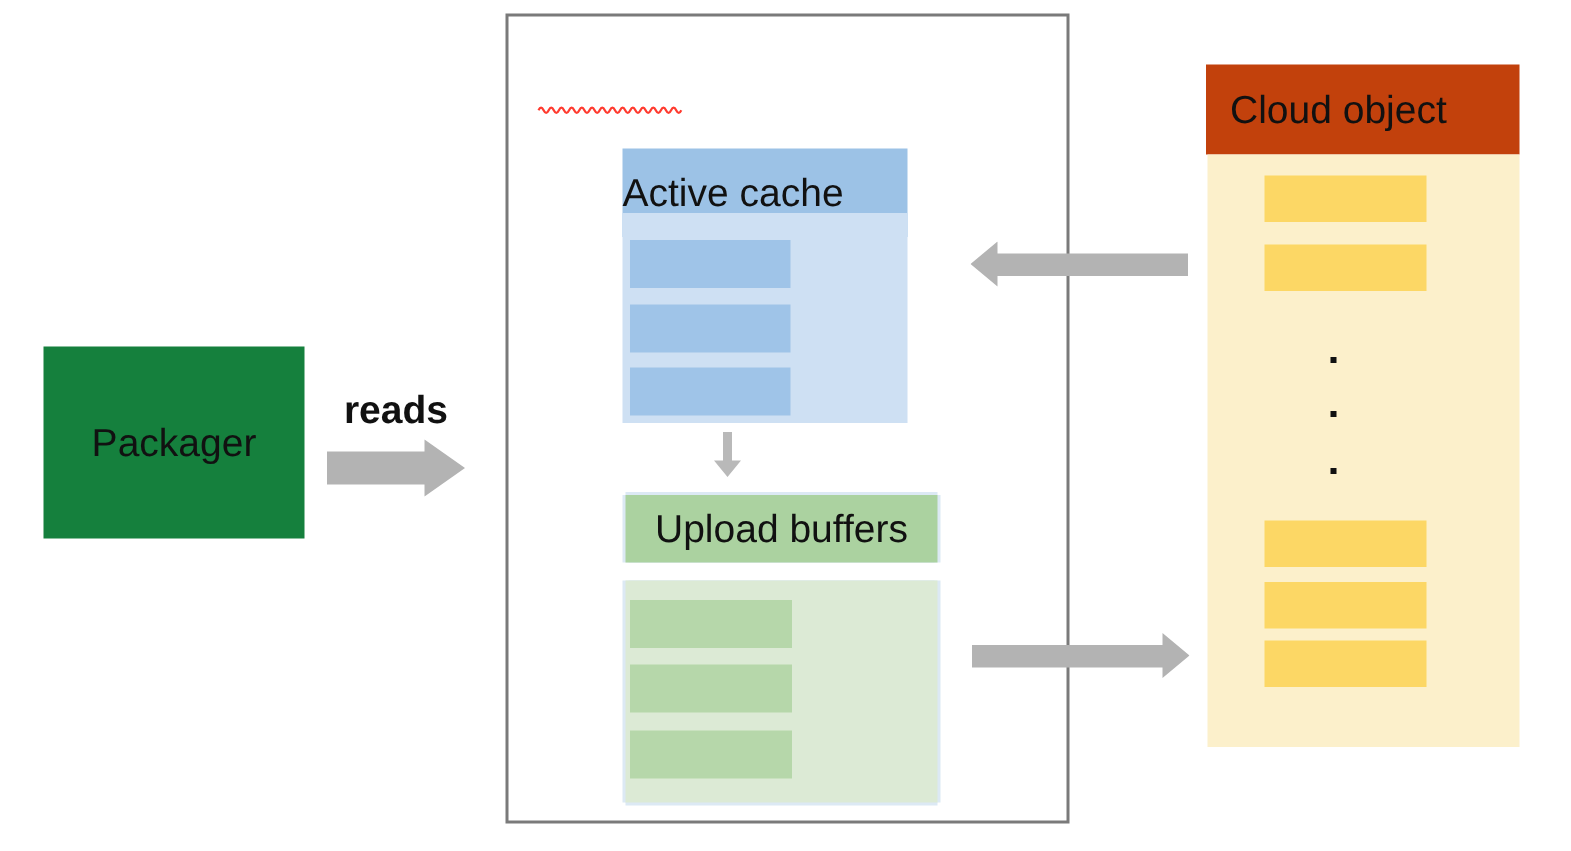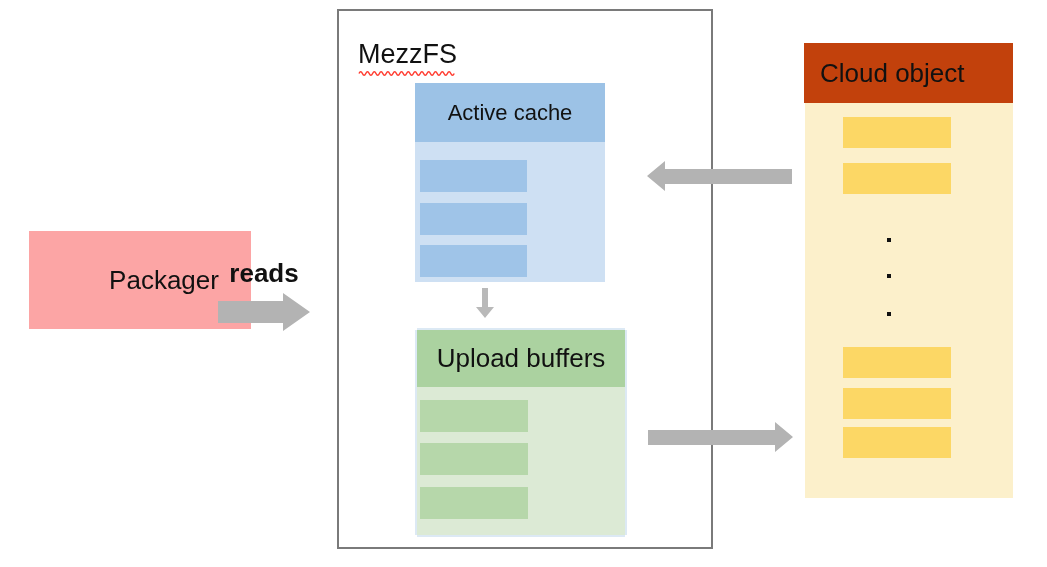--- a/index.html
+++ b/index.html
@@ -8,25 +8,24 @@
     width: 1047px; height: 567px;
     background: #ffffff;
     font-family: "Liberation Sans", sans-serif;
     color: #111111;
     overflow: hidden;
   }
   .abs { position: absolute; }
 
   
   .packager {
-    left: 29px; top: 231px; width: 174px; height: 98px;
-    background: #fca5a5;
+    left: 29px; top: 231px; width: 174px; height: 128px;
+    background: #15803d;
     display: flex; align-items: center; justify-content: center;
     font-size: 26px;
-    padding-left: 48px;
   }
 
   
   .flow-label { width: 96px; text-align: center; font-size: 26px; line-height: 30px; font-weight: bold; }
   .reads  { left: 216px; top: 258px; }
   .writes { left: 216px; top: 328px; }
 
   
   .mezzfs {
     left: 337px; top: 9px; width: 376px; height: 540px;
@@ -35,41 +34,41 @@
     box-sizing: border-box;
   }
   .mezzfs-title {
     left: 19px; top: 28px;
     font-size: 27px; line-height: 30px;
   }
   .squiggle { left: 19px; top: 58px; }
 
   
   .cache-header {
-    left: 76px; top: 72px; width: 190px; height: 59px;
+    left: 76px; top: 88px; width: 190px; height: 59px;
     background: #9CC2E6;
-    display: flex; align-items: center; justify-content: center;
-    font-size: 22px;
+    display: flex; align-items: center; justify-content: flex-start;
+    font-size: 26px;
   }
   .cache-body {
     left: 76px; top: 131px; width: 190px; height: 140px;
     background: #CEE0F3;
   }
   .cache-row {
     position: absolute;
     left: 5px; width: 107px; height: 32px;
     background: #9FC4E8;
   }
   .cache-row.r1 { top: 18px; }
   .cache-row.r2 { top: 61px; }
   .cache-row.r3 { top: 103px; }
 
   
   .buffers-header {
-    left: 78px; top: 319px; width: 208px; height: 57px;
+    left: 78px; top: 319px; width: 208px; height: 45px;
     background: #ABD2A0;
     display: flex; align-items: center; justify-content: center;
     font-size: 26px;
     box-shadow: 0 -2px 0 0 #DCE9F4, -2px 0 0 0 #DCE9F4, 2px 0 0 0 #DCE9F4;
   }
   .buffers-body {
     left: 78px; top: 376px; width: 208px; height: 148px;
     background: #DCEAD5;
     box-shadow: 0 2px 0 0 #DCE9F4, -2px 0 0 0 #DCE9F4, 2px 0 0 0 #DCE9F4;
   }
@@ -124,21 +123,20 @@
     <span>Packager</span>
   </div>
 
   <div class="abs flow-label reads">reads</div>
 
   <svg class="abs" style="left:218px; top:288px;" width="92" height="46">
     <polygon points="0,13 65,13 65,5 92,24 65,43 65,35 0,35" fill="#B3B3B3"></polygon>
   </svg>
 
   <div class="abs mezzfs">
-    <div class="abs mezzfs-title">MezzFS</div>
     <svg class="abs squiggle" width="98" height="7">
       <path d="M1 4.5 q1.7 -3.5 3.4 0 t3.4 0 t3.4 0 t3.4 0 t3.4 0 t3.4 0 t3.4 0 t3.4 0 t3.4 0 t3.4 0 t3.4 0 t3.4 0 t3.4 0 t3.4 0 t3.4 0 t3.4 0 t3.4 0 t3.4 0 t3.4 0 t3.4 0 t3.4 0 t3.4 0 t3.4 0 t3.4 0 t3.4 0 t3.4 0 t3.4 0 t3.4 0" fill="none" stroke="#FF3B2F" stroke-width="1.5"></path>
     </svg>
 
     <div class="abs cache-header">
       <span>Active cache</span>
     </div>
     <div class="abs cache-body">
       <div class="cache-row r1"></div>
       <div class="cache-row r2"></div>

